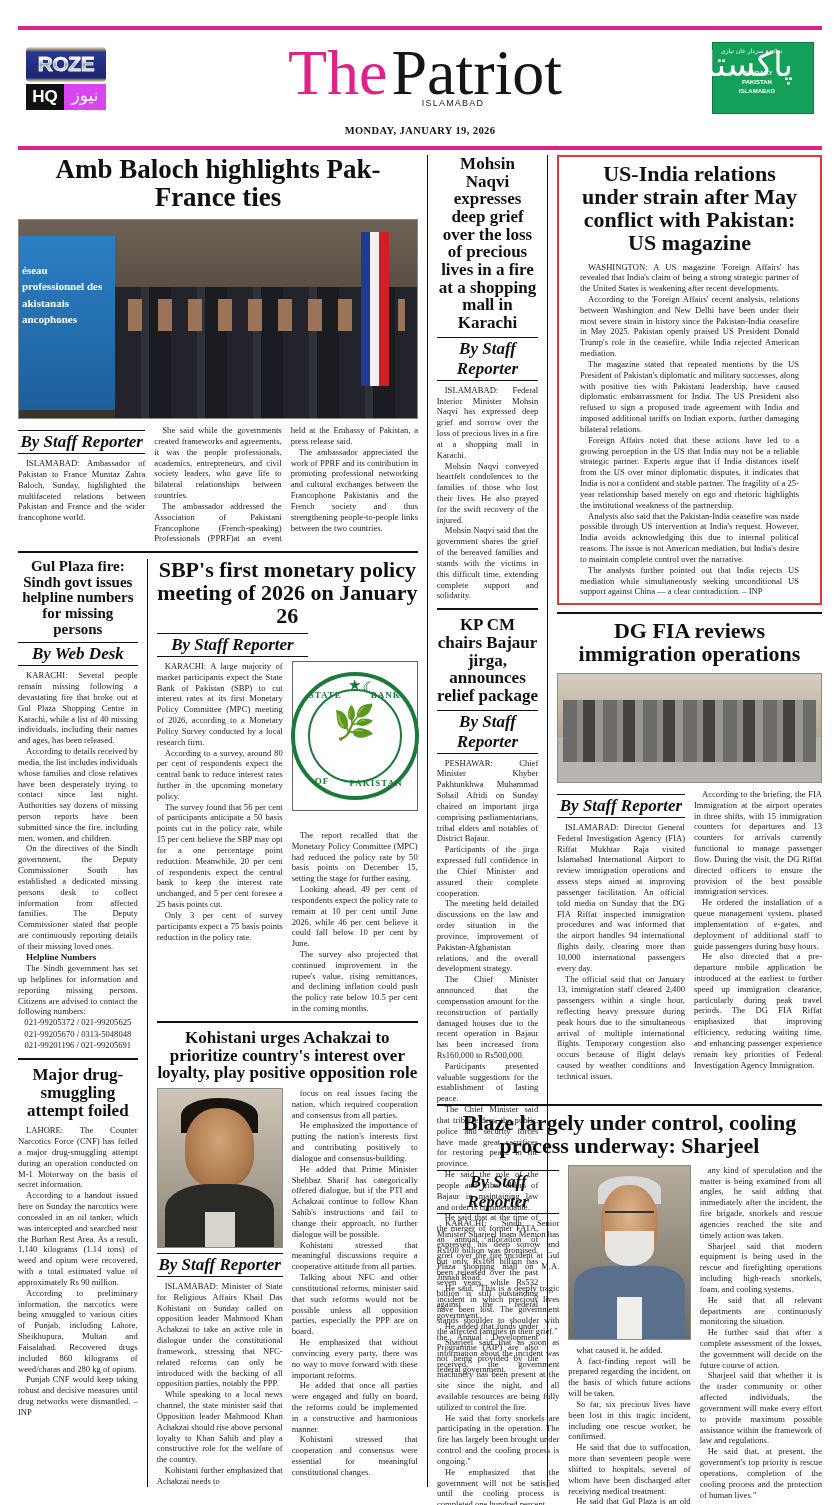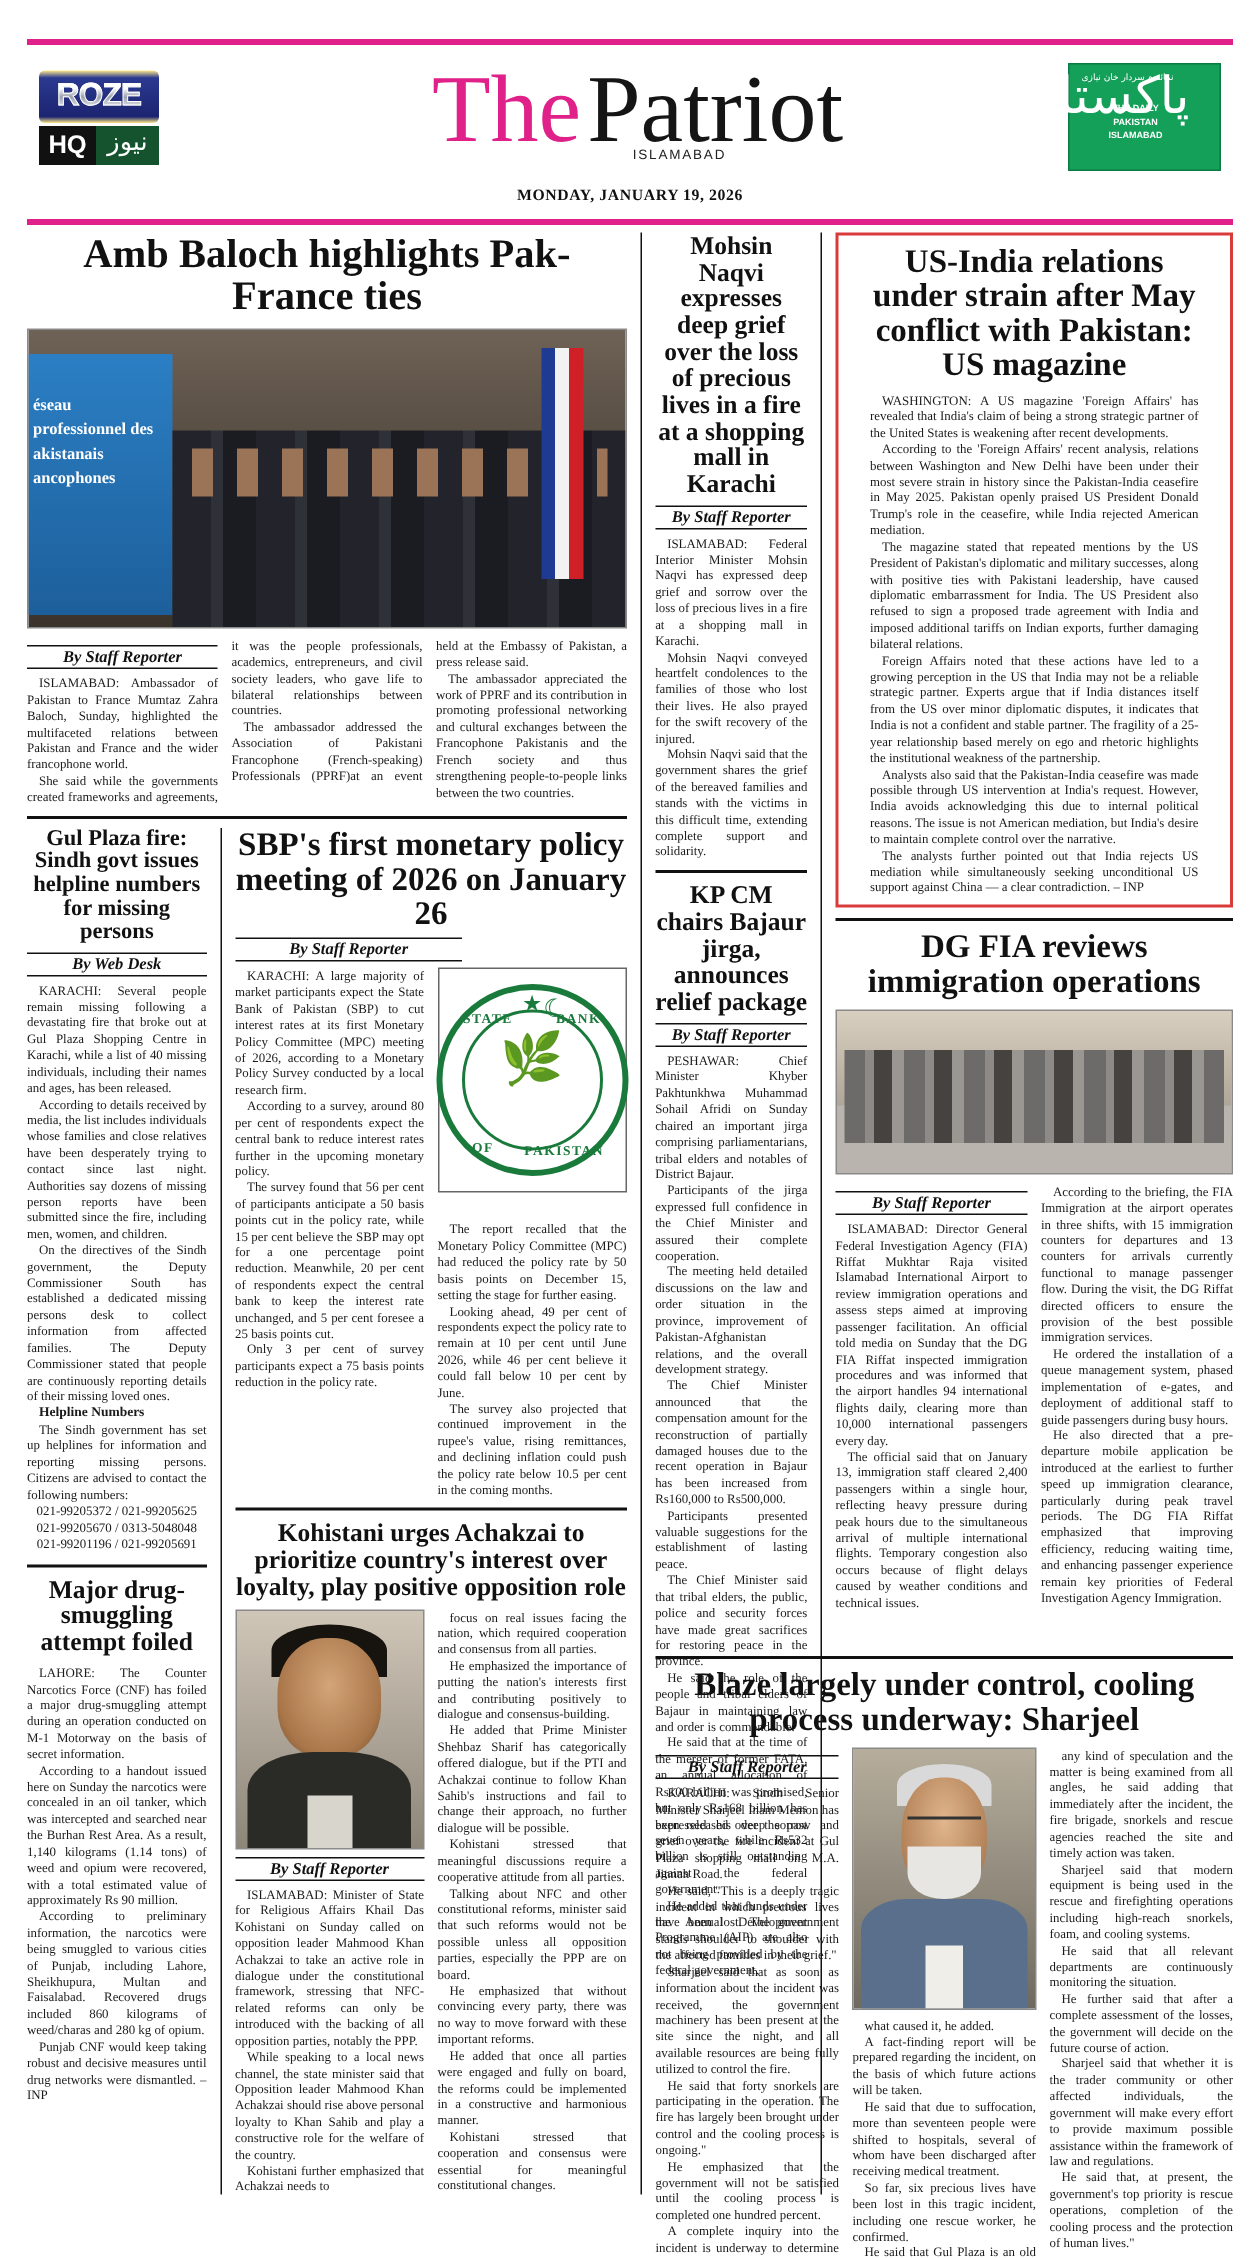--- a/index.html
+++ b/index.html
@@ -26,21 +26,21 @@
   .roze-top span {
     font-family:"Liberation Sans", sans-serif; font-weight:bold; font-size:21px;
     letter-spacing:-0.5px;
     background: linear-gradient(180deg,#ffffff 30%,#9aa0ad 55%, #ffffff 95%);
     -webkit-background-clip:text; background-clip:text; color:transparent;
     -webkit-text-stroke:0.6px #ffffff;
   }
   .roze-bot { display:flex; margin-top:2px; height:26px; }
   .roze-hq { flex:0 0 38px; background:#111; color:#fff; font-family:"Liberation Sans",sans-serif;
              font-weight:bold; font-size:17px; display:flex; align-items:center; justify-content:center; }
-  .roze-urdu { flex:1; background:#14532d; color:#fff; font-size:17px; display:flex;
+  .roze-urdu { flex:1; background:#d946ef; color:#fff; font-size:17px; display:flex;
                align-items:center; justify-content:center; font-family:"DejaVu Sans", sans-serif; padding-bottom:3px;}
   .title-block { text-align:center; flex:1; margin-top:-4px; }
   .title-the { font-size:64px; color:#e0218a; font-family:"Liberation Serif", serif; font-style:normal;margin-left:32px; }
   .title-patriot { font-size:64px; color:#151515; font-family:"Liberation Serif", serif; }
   .title-row { line-height:0.92; white-space:nowrap; }
   .title-sub { font-size:9px; letter-spacing:1.2px; font-family:"Liberation Sans",sans-serif;
                margin-top:-4px; margin-left:88px; color:#222; }
   .logo-pak { width:102px; height:72px; background:#15a05a; position:relative; border:1px solid #0c7a43; }
   .pak-urdu { position:absolute; right:20px; top:4px; font-size:34px; color:#fff;
               font-family:"DejaVu Sans", sans-serif; line-height:1; }
@@ -50,21 +50,21 @@
               font-family:"DejaVu Sans", sans-serif; }
   .dateline { text-align:center; font-size:10.5px; font-weight:bold; letter-spacing:0.4px;
               font-family:"Liberation Serif", serif; padding:7px 0 4px 0; }
 
   
   .hl { font-weight:bold; text-align:center; line-height:1.04; font-family:"Liberation Serif", serif; color:#111; }
   .hl-xl { font-size:27px; }
   .hl-lg { font-size:22px; }
   .hl-md { font-size:17px; }
   .hl-sm { font-size:15px; }
-  .byline { text-align:center; font-weight:bold; font-style:italic; font-size:11px;
+  .byline { text-align:center; font-weight:bold; font-style:italic; font-size:17px;
             border-top:1px solid #111; border-bottom:1px solid #111; padding:1px 0; margin:5px auto 4px auto; width:82%;
             font-family:"Liberation Serif", serif; }
   .body-txt { font-size:8.6px; line-height:1.26; text-align:justify; font-family:"Liberation Serif", serif; color:#1a1a1a; }
   .body-txt p { margin:0; text-indent:8px; }
   .cols3 { column-count:3; column-gap:9px; }
   .hr-th { border:0; border-top:2.5px solid #111; margin:7px 0 6px 0; }
   .photo { background:#c9c9c9; border:1px solid #8a8a8a; position:relative; overflow:hidden; }
 
   
   .main { display:flex; gap:9px; margin-top:5px; }
@@ -392,22 +392,22 @@
           <div class="sh-hair"></div>
           <div class="sh-face"></div>
           <div class="sh-glass"></div>
           <div class="sh-beard"></div>
           <div class="sh-suit"></div>
           <div class="sh-shirt"></div>
         </div>
         <div class="body-txt" style="margin-top:5px;">
           <p>what caused it, he added.</p>
           <p>A fact-finding report will be prepared regarding the incident, on the basis of which future actions will be taken.</p>
+          <p>So far, six precious lives have been lost in this tragic incident, including one rescue worker, he confirmed.</p>
           <p>He said that due to suffocation, more than seventeen people were shifted to hospitals, several of whom have been discharged after receiving medical treatment.</p>
-          <p>So far, six precious lives have been lost in this tragic incident, including one rescue worker, he confirmed.</p>
           <p>He said that Gul Plaza is an old building and the final cause of the fire will only be known after the completion of investigations.</p>
 
         </div>
       </div>
 
       <div class="body-txt" style="width:125px;">
         <p>any kind of speculation and the matter is being examined from all angles, he said adding that immediately after the incident, the fire brigade, snorkels and rescue agencies reached the site and timely action was taken.</p>
         <p>Sharjeel said that modern equipment is being used in the rescue and firefighting operations including high-reach snorkels, foam, and cooling systems.</p>
         <p>He said that all relevant departments are continuously monitoring the situation.</p>
         <p>He further said that after a complete assessment of the losses, the government will decide on the future course of action.</p>

